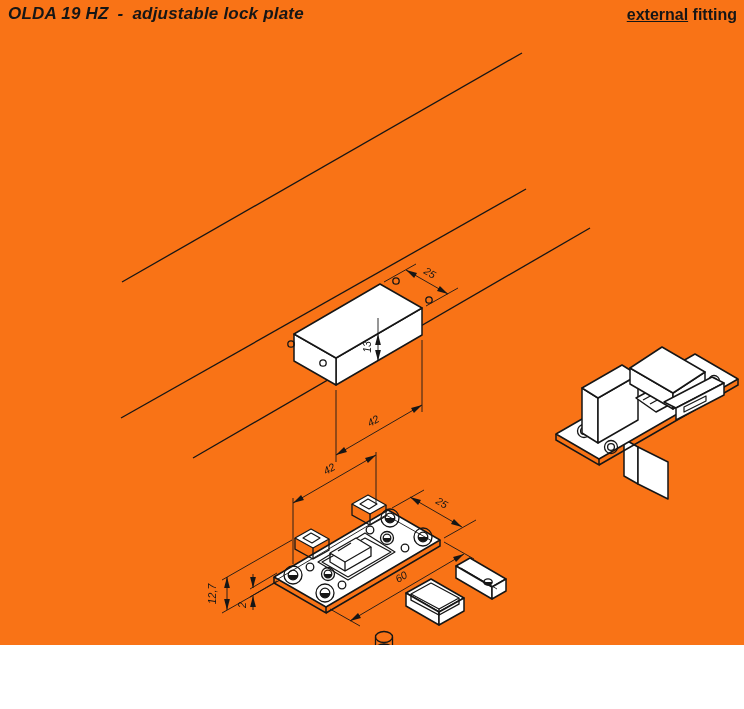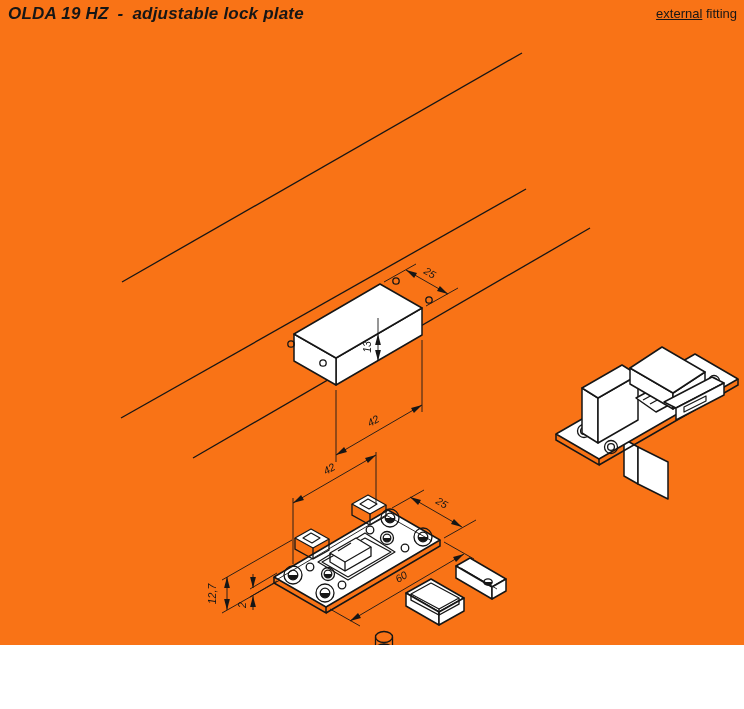--- a/index.html
+++ b/index.html
@@ -2,21 +2,21 @@
 <html><head>
 <meta charset="utf-8">
 <style>
   html,body{margin:0;padding:0;background:#ffffff;}
   .page{position:relative;width:744px;height:645px;background:#f97316;overflow:hidden;
         font-family:"Liberation Sans",sans-serif;color:#161616;}
   .hdr{position:absolute;top:4px;left:8px;right:7px;display:flex;
        justify-content:space-between;align-items:flex-start;z-index:2;}
   .title{font-size:17px;font-weight:700;font-style:italic;letter-spacing:.2px;white-space:pre;}
   .title .sep{padding:0 9px;}
-  .fit{font-size:13px;font-weight:400;margin-top:2px;}
+  .fit{font-size:16px;font-weight:700;margin-top:2px;}
   .fit .u{text-decoration:underline;}
   svg{position:absolute;top:0;left:0;}
   svg *{vector-effect:none;}
   .ln{stroke:#161616;fill:none;}
   .w1{stroke-width:1.3;}
   .w2{stroke-width:1.5;}
   .thin{stroke-width:.9;}
   .fw{fill:#ffffff;stroke:#161616;stroke-width:1.5;stroke-linejoin:round;}
   .fwt{fill:#ffffff;stroke:#161616;stroke-width:1.2;stroke-linejoin:round;}
   .dim{stroke:#161616;stroke-width:.9;fill:none;}

